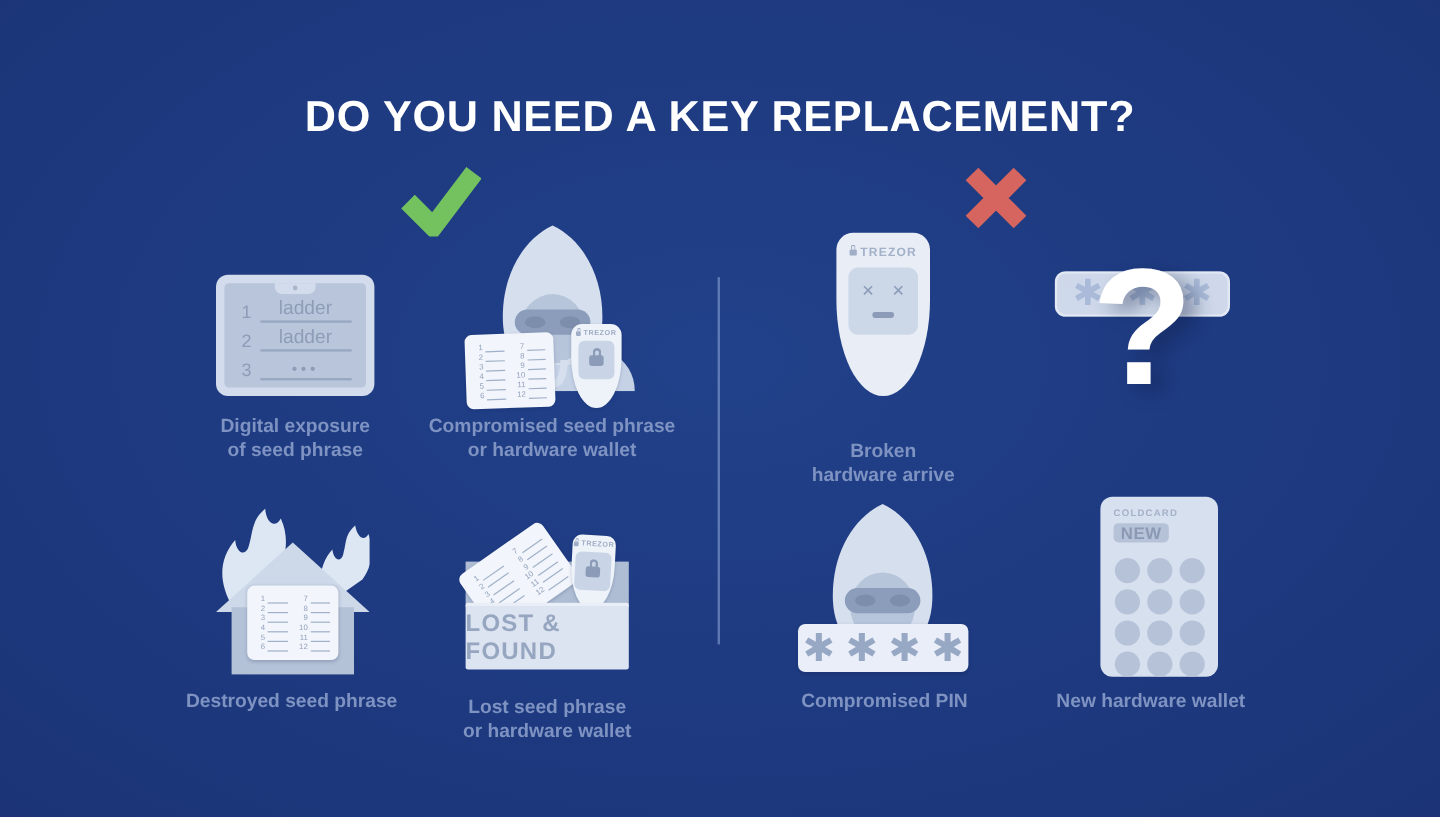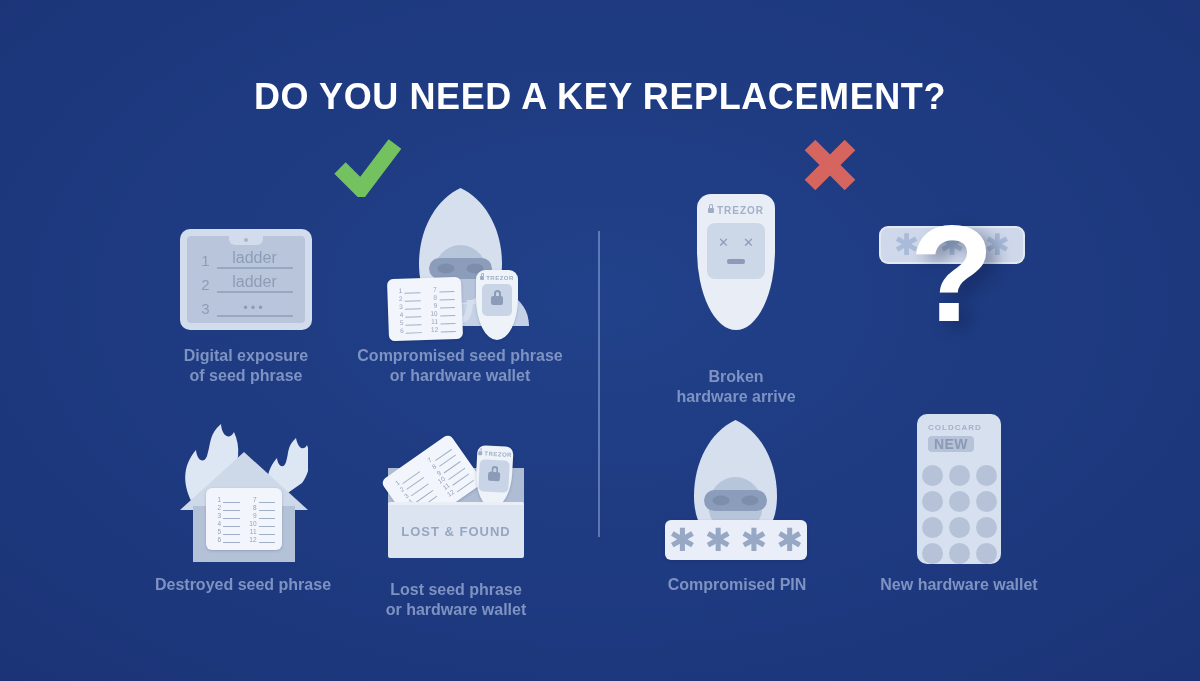--- a/index.html
+++ b/index.html
@@ -73,25 +73,25 @@
   .roof{position:absolute;top:28px;left:0;width:0;height:0;border-left:64px solid transparent;border-right:64px solid transparent;border-bottom:58px solid #cdd8e9;}
   .house-body{position:absolute;top:82px;left:13px;width:102px;height:56px;background:#b4c2d8;}
   .house-card{position:absolute;left:50%;top:64px;transform:translateX(-50%);width:76px;height:62px;}
 
   
   .lost{position:absolute;left:388px;top:452px;width:136px;height:106px;}
   .lost-back{position:absolute;top:16px;left:0;width:136px;height:38px;background:#aebdd4;}
   .lost-card{position:absolute;left:2px;top:0px;width:84px;height:60px;transform:rotate(-35deg);}
   .lost-trezor{position:absolute;left:88px;top:-6px;width:36px;height:62px;transform:rotate(3deg);}
   .lost-front{position:absolute;top:50px;left:0;width:136px;height:56px;background:#dce4f1;border-radius:2px;
-    display:flex;align-items:center;justify-content:center;font-weight:700;color:#97a6c0;font-size:13px;letter-spacing:1px;
+    display:flex;align-items:center;justify-content:center;font-weight:700;color:#97a6c0;font-size:20px;letter-spacing:1px;
     border-top:3px solid #e9eef7;box-sizing:border-box;}
 
   
-  .coldcard{position:absolute;left:917px;top:414px;width:84px;height:150px;background:#d7e0ef;border-radius:10px;
+  .coldcard{position:absolute;left:917px;top:414px;width:98px;height:150px;background:#d7e0ef;border-radius:10px;
     box-sizing:border-box;padding-top:9px;display:flex;flex-direction:column;align-items:center;}
   .cc-brand{font-size:8px;font-weight:700;letter-spacing:1px;color:#a4b1c9;align-self:flex-start;margin-left:11px;}
   .cc-screen{margin-top:4px;align-self:flex-start;margin-left:11px;width:46px;height:26px;background:#b6c2d8;border-radius:4px;
     display:flex;align-items:center;justify-content:center;font-size:14px;font-weight:700;color:#8b99b4;letter-spacing:0.5px;}
   .cc-pad{margin-top:13px;display:grid;grid-template-columns:repeat(3,21px);gap:5px 6px;}
   .cc-key{width:21px;height:21px;border-radius:50%;background:#b6c2d8;}
 </style>
 </head>
 <body>
 

